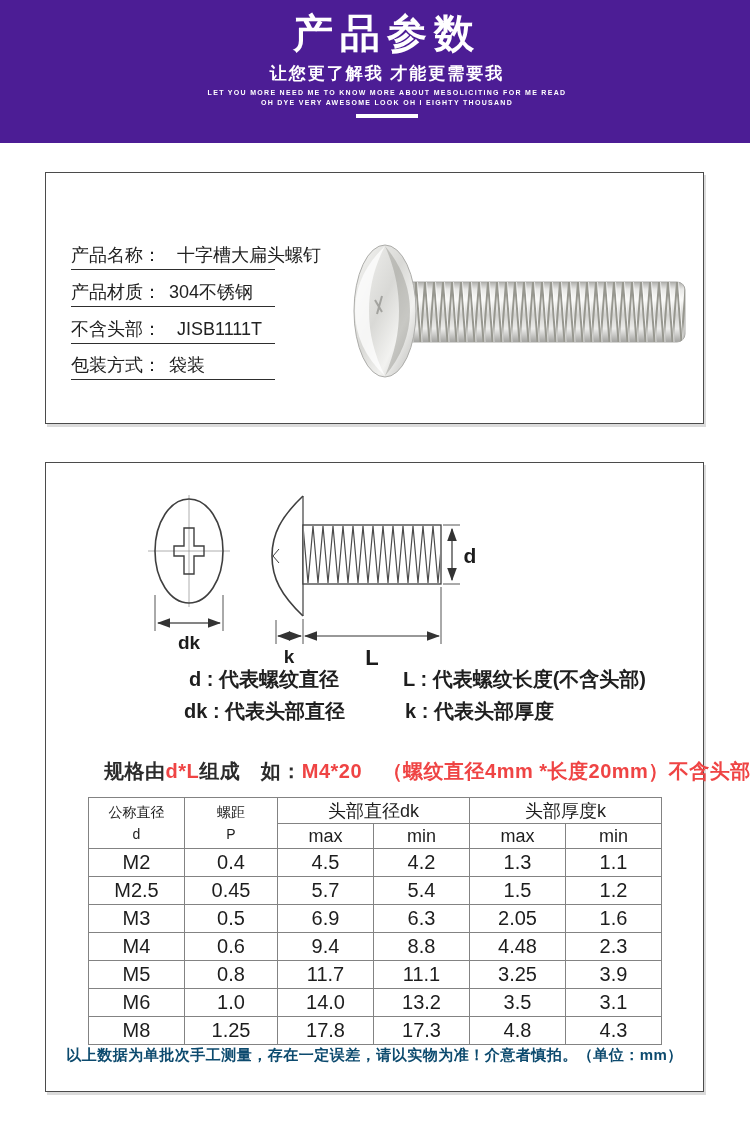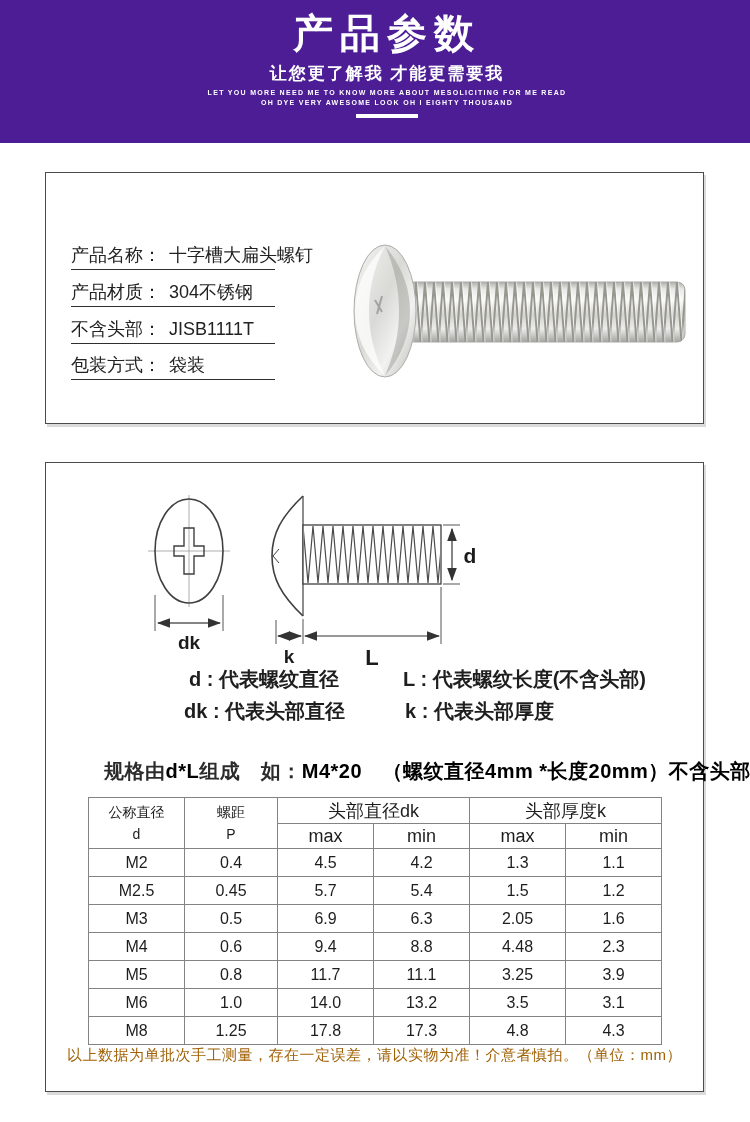--- a/index.html
+++ b/index.html
@@ -18,42 +18,42 @@
   
   .frame{position:absolute;left:45px;width:657px;background:#fff;border:1.5px solid #4b4b4b;box-shadow:2px 3px 0 rgba(0,0,0,.14);}
   .frame.info{top:172px;height:250px;}
   .frame.spec{top:462px;height:628px;}
   
   .info-row{position:absolute;left:25px;width:204px;height:26px;border-bottom:1.5px solid #2e2e2e;font-size:18px;line-height:24px;white-space:nowrap;}
   .info-row:nth-of-type(1){top:70px;}
   .info-row:nth-of-type(2){top:107px;}
   .info-row:nth-of-type(3){top:144px;}
   .info-row:nth-of-type(4){top:180px;}
-  .info-row .val{margin-left:8px;}
+  .info-row .val{margin-left:16px;}
   .info-row:nth-of-type(2) .val,.info-row:nth-of-type(4) .val{margin-left:8px;}
   .screw-photo{position:absolute;left:303px;top:71px;}
   
   .diagram-svg{position:absolute;left:0;top:8px;}
   .legend-item{position:absolute;font-size:20px;line-height:20px;color:#1e1e1e;font-weight:bold;white-space:nowrap;}
   .legend-d{left:143px;top:206px;}
   .legend-L{left:357px;top:206px;}
   .legend-dk{left:138px;top:238px;}
   .legend-k{left:359px;top:238px;}
   
   .spec-line{position:absolute;left:58px;top:295px;font-size:20px;font-weight:bold;letter-spacing:.5px;white-space:nowrap;color:#2b2b2b;}
-  .spec-line .red{color:#000000;}
+  .spec-line .red{color:#ef4444;}
   
   table.spec-table{position:absolute;left:42px;top:334px;width:573px;border-collapse:collapse;table-layout:fixed;}
   .spec-table td,.spec-table th{border:1.5px solid #838383;text-align:center;vertical-align:middle;font-weight:normal;color:#1d1d1d;padding:0;}
   .spec-table thead .grp{height:26px;font-size:18px;}
   .spec-table thead .sub{height:25px;font-size:18px;margin-top:31px;}
   .spec-table thead .two-line{font-size:14px;line-height:22px;}
-  .spec-table tbody td{height:27px;font-size:16px;}
-  
-  .footer-note{position:absolute;left:0;top:583px;width:657px;text-align:center;font-size:15px;font-weight:normal;color:#a16207;letter-spacing:.5px;}
+  .spec-table tbody td{height:27px;font-size:20px;}
+  
+  .footer-note{position:absolute;left:0;top:583px;width:657px;text-align:center;font-size:15px;font-weight:bold;color:#0c4a6e;letter-spacing:.5px;}
 </style>
 </head>
 <body>
 
 <div class="hero">
   <div class="hero-inner">
     <div class="hero-title">产品参数</div>
     <div class="hero-sub">让您更了解我 才能更需要我</div>
     <div class="hero-tag">
       <div>LET YOU MORE NEED ME TO KNOW MORE ABOUT MESOLICITING FOR ME READ</div>

